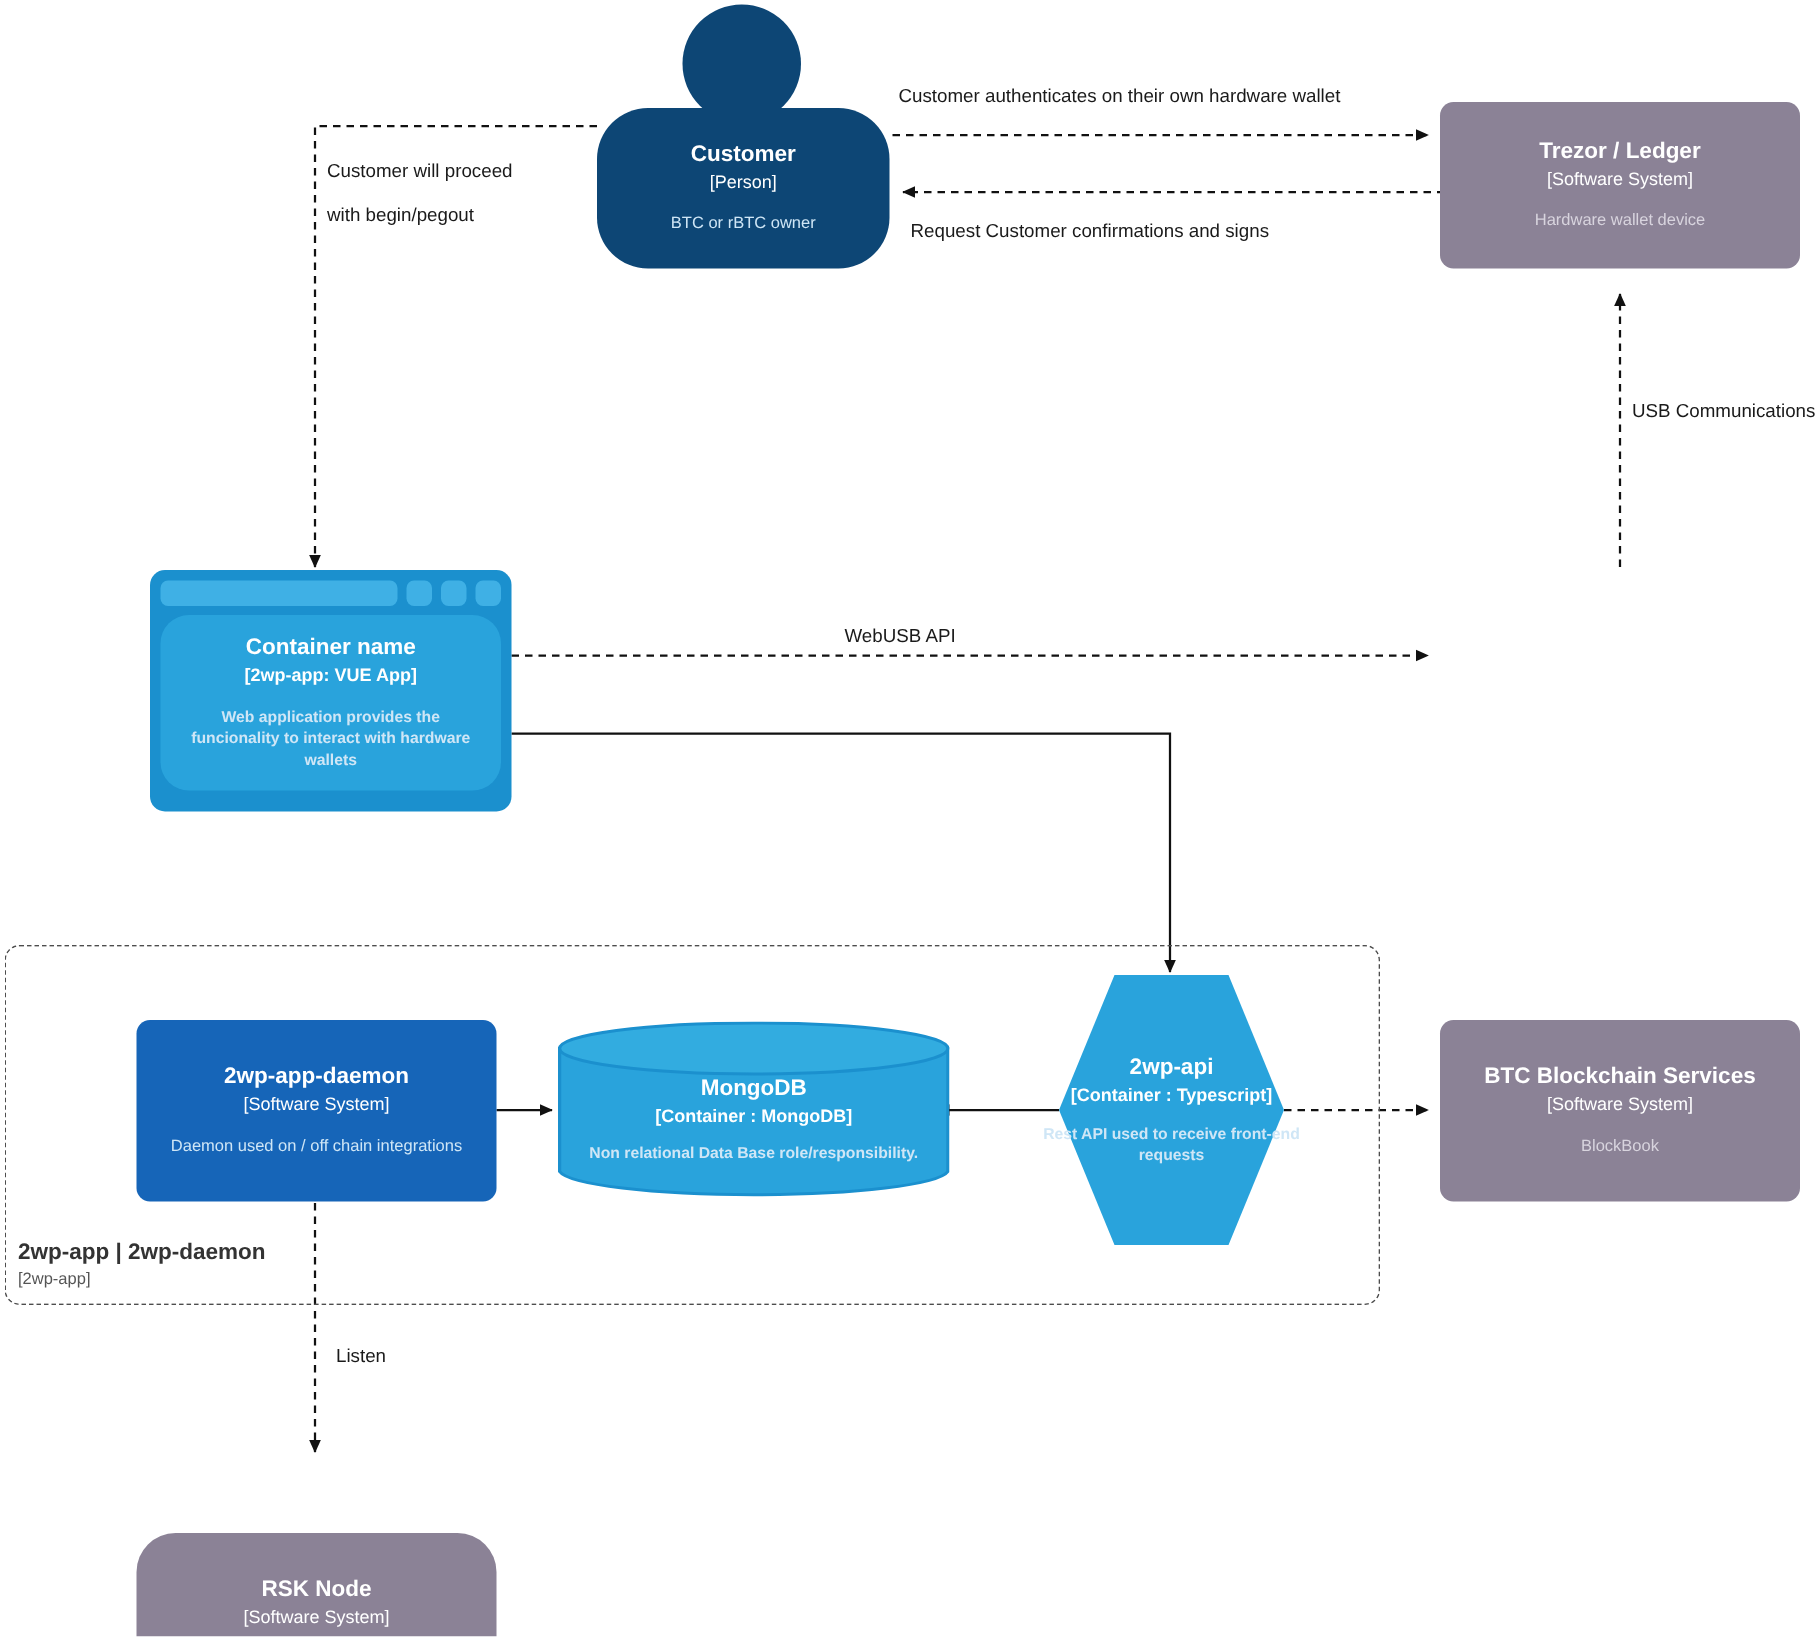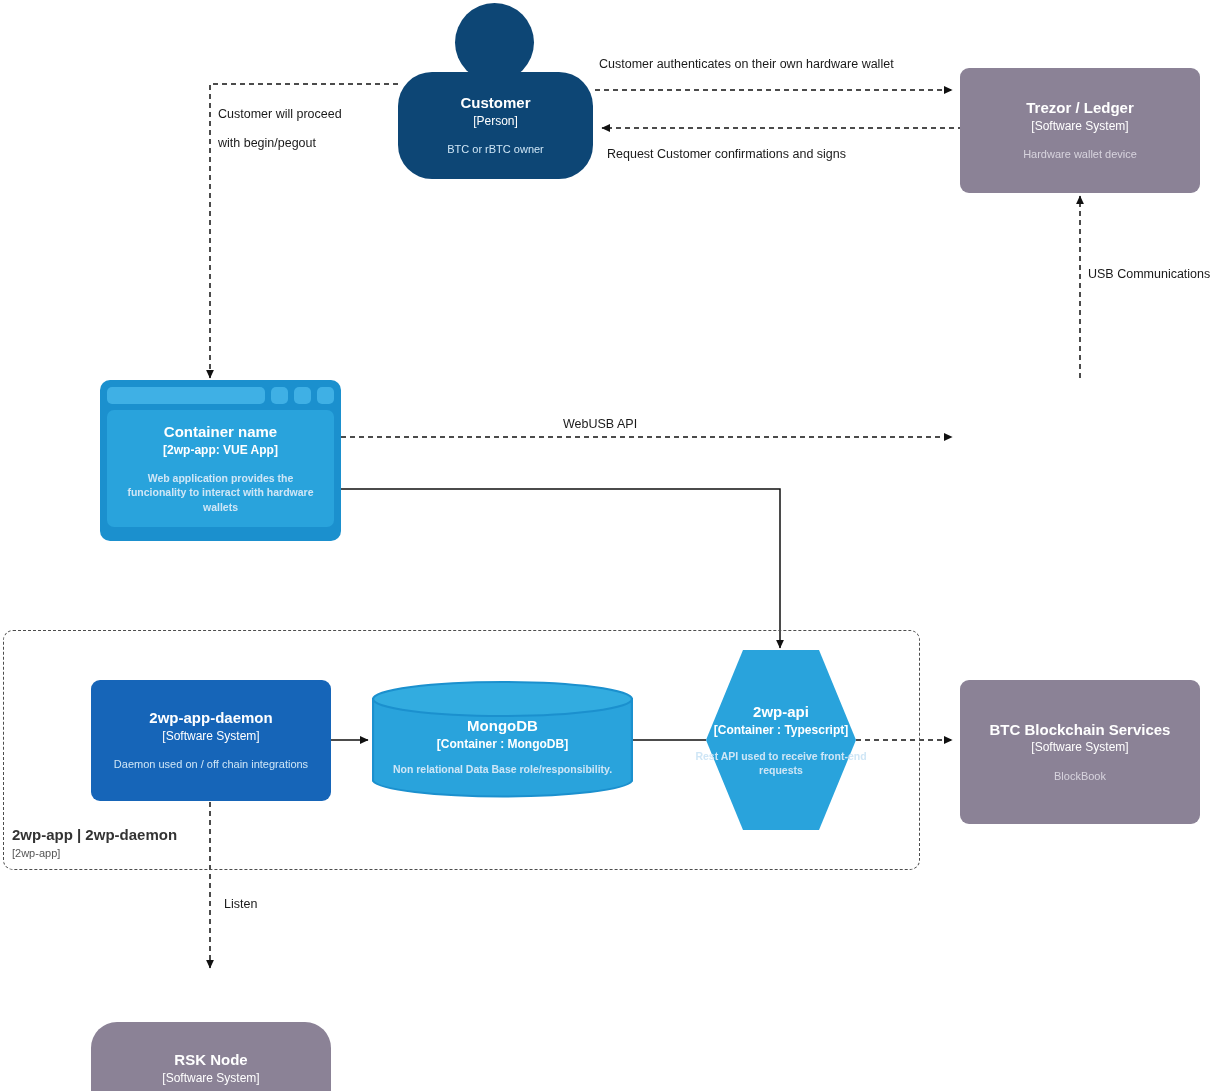--- a/index.html
+++ b/index.html
@@ -99,21 +99,21 @@
   }
   .browser-dot {
     width: 17px;
     height: 17px;
     background: #3FB0E5;
     border-radius: 5px;
     flex: 0 0 auto;
   }
   .browser-body {
     background: #29A3DC;
-    border-radius: 7px;
+    border-radius: 19px;
     height: calc(100% - 30px);
     display: flex;
     flex-direction: column;
     align-items: center;
     justify-content: center;
     text-align: center;
     padding: 0 10px;
     box-sizing: border-box;
   }
 
@@ -254,21 +254,21 @@
     <div class="boundary-type">[2wp-app]</div>
   </div>
 
   <div class="person-head" style="left:455px; top:3px; width:79px; height:79px;"></div>
   <div class="node person-body" style="left:398px; top:72px; width:195px; height:107px;">
     <div class="n-title">Customer</div>
     <div class="n-tech">[Person]</div>
     <div class="n-desc on-blue">BTC or rBTC owner</div>
   </div>
 
-  <div class="node sysbox gray" style="left:960px; top:68px; width:240px; height:125px;">
+  <div class="node sysbox gray" style="left:960px; top:68px; width:240px; height:111px;">
     <div class="n-title">Trezor / Ledger</div>
     <div class="n-tech">[Software System]</div>
     <div class="n-desc">Hardware wallet device</div>
   </div>
 
 
   <div class="browser" style="left:100px; top:380px; width:241px; height:161px;">
     <div class="browser-chrome">
       <div class="browser-urlbar"></div>
       <div class="browser-dot"></div>
@@ -304,21 +304,21 @@
     <svg class="hex-shape" viewBox="0 0 150 180" preserveAspectRatio="none">
       <polygon points="37,0 113,0 150,90 113,180 37,180 0,90" fill="#29A3DC"></polygon>
     </svg>
     <div class="hex-text">
       <div class="n-title">2wp-api</div>
       <div class="n-tech" style="font-weight:bold;">[Container : Typescript]</div>
       <div class="n-desc on-blue bold" style="font-size:10.5px; margin-top:11px; width:180px;">Rest API used to receive front-end requests</div>
     </div>
   </div>
 
-  <div class="node sysbox gray" style="left:960px; top:680px; width:240px; height:144px;">
+  <div class="node sysbox gray" style="left:960px; top:680px; width:240px; height:121px;">
     <div class="n-title">BTC Blockchain Services</div>
     <div class="n-tech">[Software System]</div>
     <div class="n-desc">BlockBook</div>
   </div>
 
   <div class="node sysbox gray" style="left:91px; top:1022px; width:240px; height:121px;border-radius:26px;">
     <div class="n-title">RSK Node</div>
     <div class="n-tech">[Software System]</div>
     <div class="n-desc">Blockchain Node</div>
   </div>

